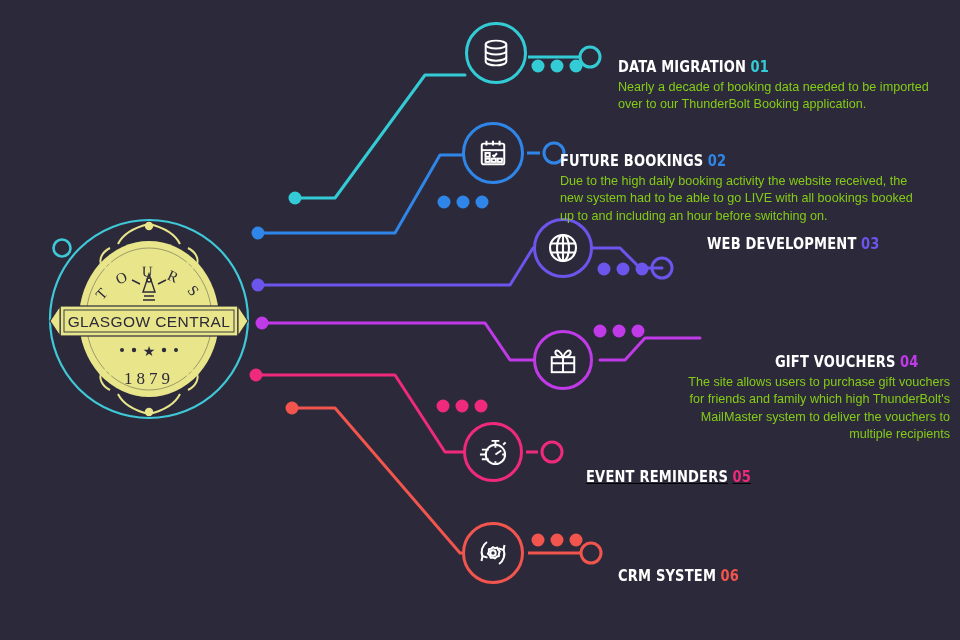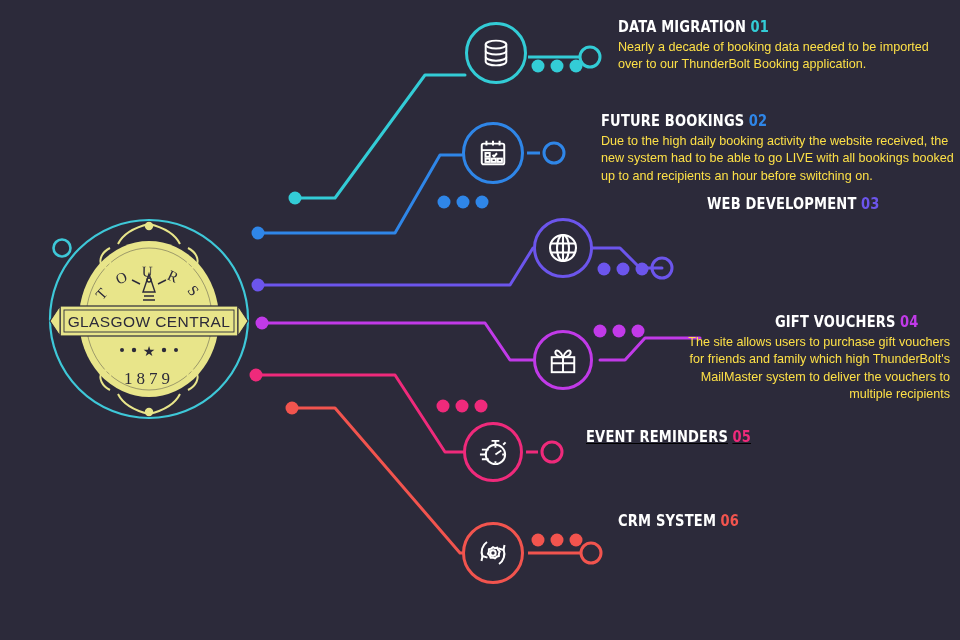--- a/index.html
+++ b/index.html
@@ -16,31 +16,31 @@
   
   .logo-wrap { position: absolute; left: 48px; top: 218px; width: 202px; height: 202px; }
   .logo-svg { width: 202px; height: 202px; display: block; }
 
   
   .node { position: absolute; border-radius: 50%; background: #2c2a3a;
           display: flex; align-items: center; justify-content: center; }
   .node svg { display: block; }
 
   
-  .block { position: absolute; }
+  .block { position: absolute; margin-top: 40px; }
   .block h3 {
     font-family: "DejaVu Sans Condensed", "Liberation Sans Narrow", "Liberation Sans", sans-serif;
     font-size: 16.5px; font-weight: 700; letter-spacing: 0.2px;
     color: #ffffff; text-transform: uppercase; line-height: 1.1;
     white-space: nowrap; margin-bottom: 3px;
     transform: scaleX(0.88); transform-origin: left center;
   }
   .block h3 .num { margin-left: 5px; }
   .block p {
-    font-size: 12.6px; line-height: 1.37; color: #fde047; font-weight: 400;
+    font-size: 12.6px; line-height: 1.37; color: #84cc16; font-weight: 400;
   }
 </style>
 </head>
 <body>
 
 <div id="stage">
 
   <svg id="wires" viewBox="0 0 960 640" xmlns="http://www.w3.org/2000/svg">
     <g fill="none" stroke-width="3" stroke-linecap="round" stroke-linejoin="round">
 
@@ -232,25 +232,25 @@
     </svg>
   </div>
 
   <div class="block" style="left:618px; top:18px; width:330px;">
     <h3>
       <span>DATA MIGRATION</span><span class="num" style="color:#33ccd6">01</span>
     </h3>
     <p>Nearly a decade of booking data needed to be imported over to our ThunderBolt Booking application.</p>
   </div>
 
-  <div class="block" style="left:601px; top:112px; width:360px;">
+  <div class="block" style="left:560px; top:112px; width:360px;">
     <h3>
       <span>FUTURE BOOKINGS</span><span class="num" style="color:#2f86e8">02</span>
     </h3>
-    <p>Due to the high daily booking activity the website received, the new system had to be able to go LIVE with all bookings booked up to and recipients an hour before switching on.</p>
+    <p>Due to the high daily booking activity the website received, the new system had to be able to go LIVE with all bookings booked up to and including an hour before switching on.</p>
   </div>
 
   <div class="block" style="left:707px; top:195px; width:265px;">
     <h3>
       <span>WEB DEVELOPMENT</span><span class="num" style="color:#6c55ec">03</span>
     </h3>
   </div>
 
   <div class="block" style="left:688px; top:313px; width:262px;text-align:right;">
     <h3>
@@ -258,19 +258,19 @@
     </h3>
     <p>The site allows users to purchase gift vouchers for friends and family which high ThunderBolt's MailMaster system to deliver the vouchers to multiple recipients</p>
   </div>
 
   <div class="block" style="left:586px; top:428px; width:362px;text-decoration:underline;">
     <h3>
       <span>EVENT REMINDERS</span><span class="num" style="color:#ef2a7b">05</span>
     </h3>
   </div>
 
-  <div class="block" style="left:618px; top:512px; width:332px;">
+  <div class="block" style="left:618px; top:527px; width:332px;">
     <h3>
       <span>CRM SYSTEM</span><span class="num" style="color:#f2544e">06</span>
     </h3>
   </div>
 
 </div>
 
 </body></html>

